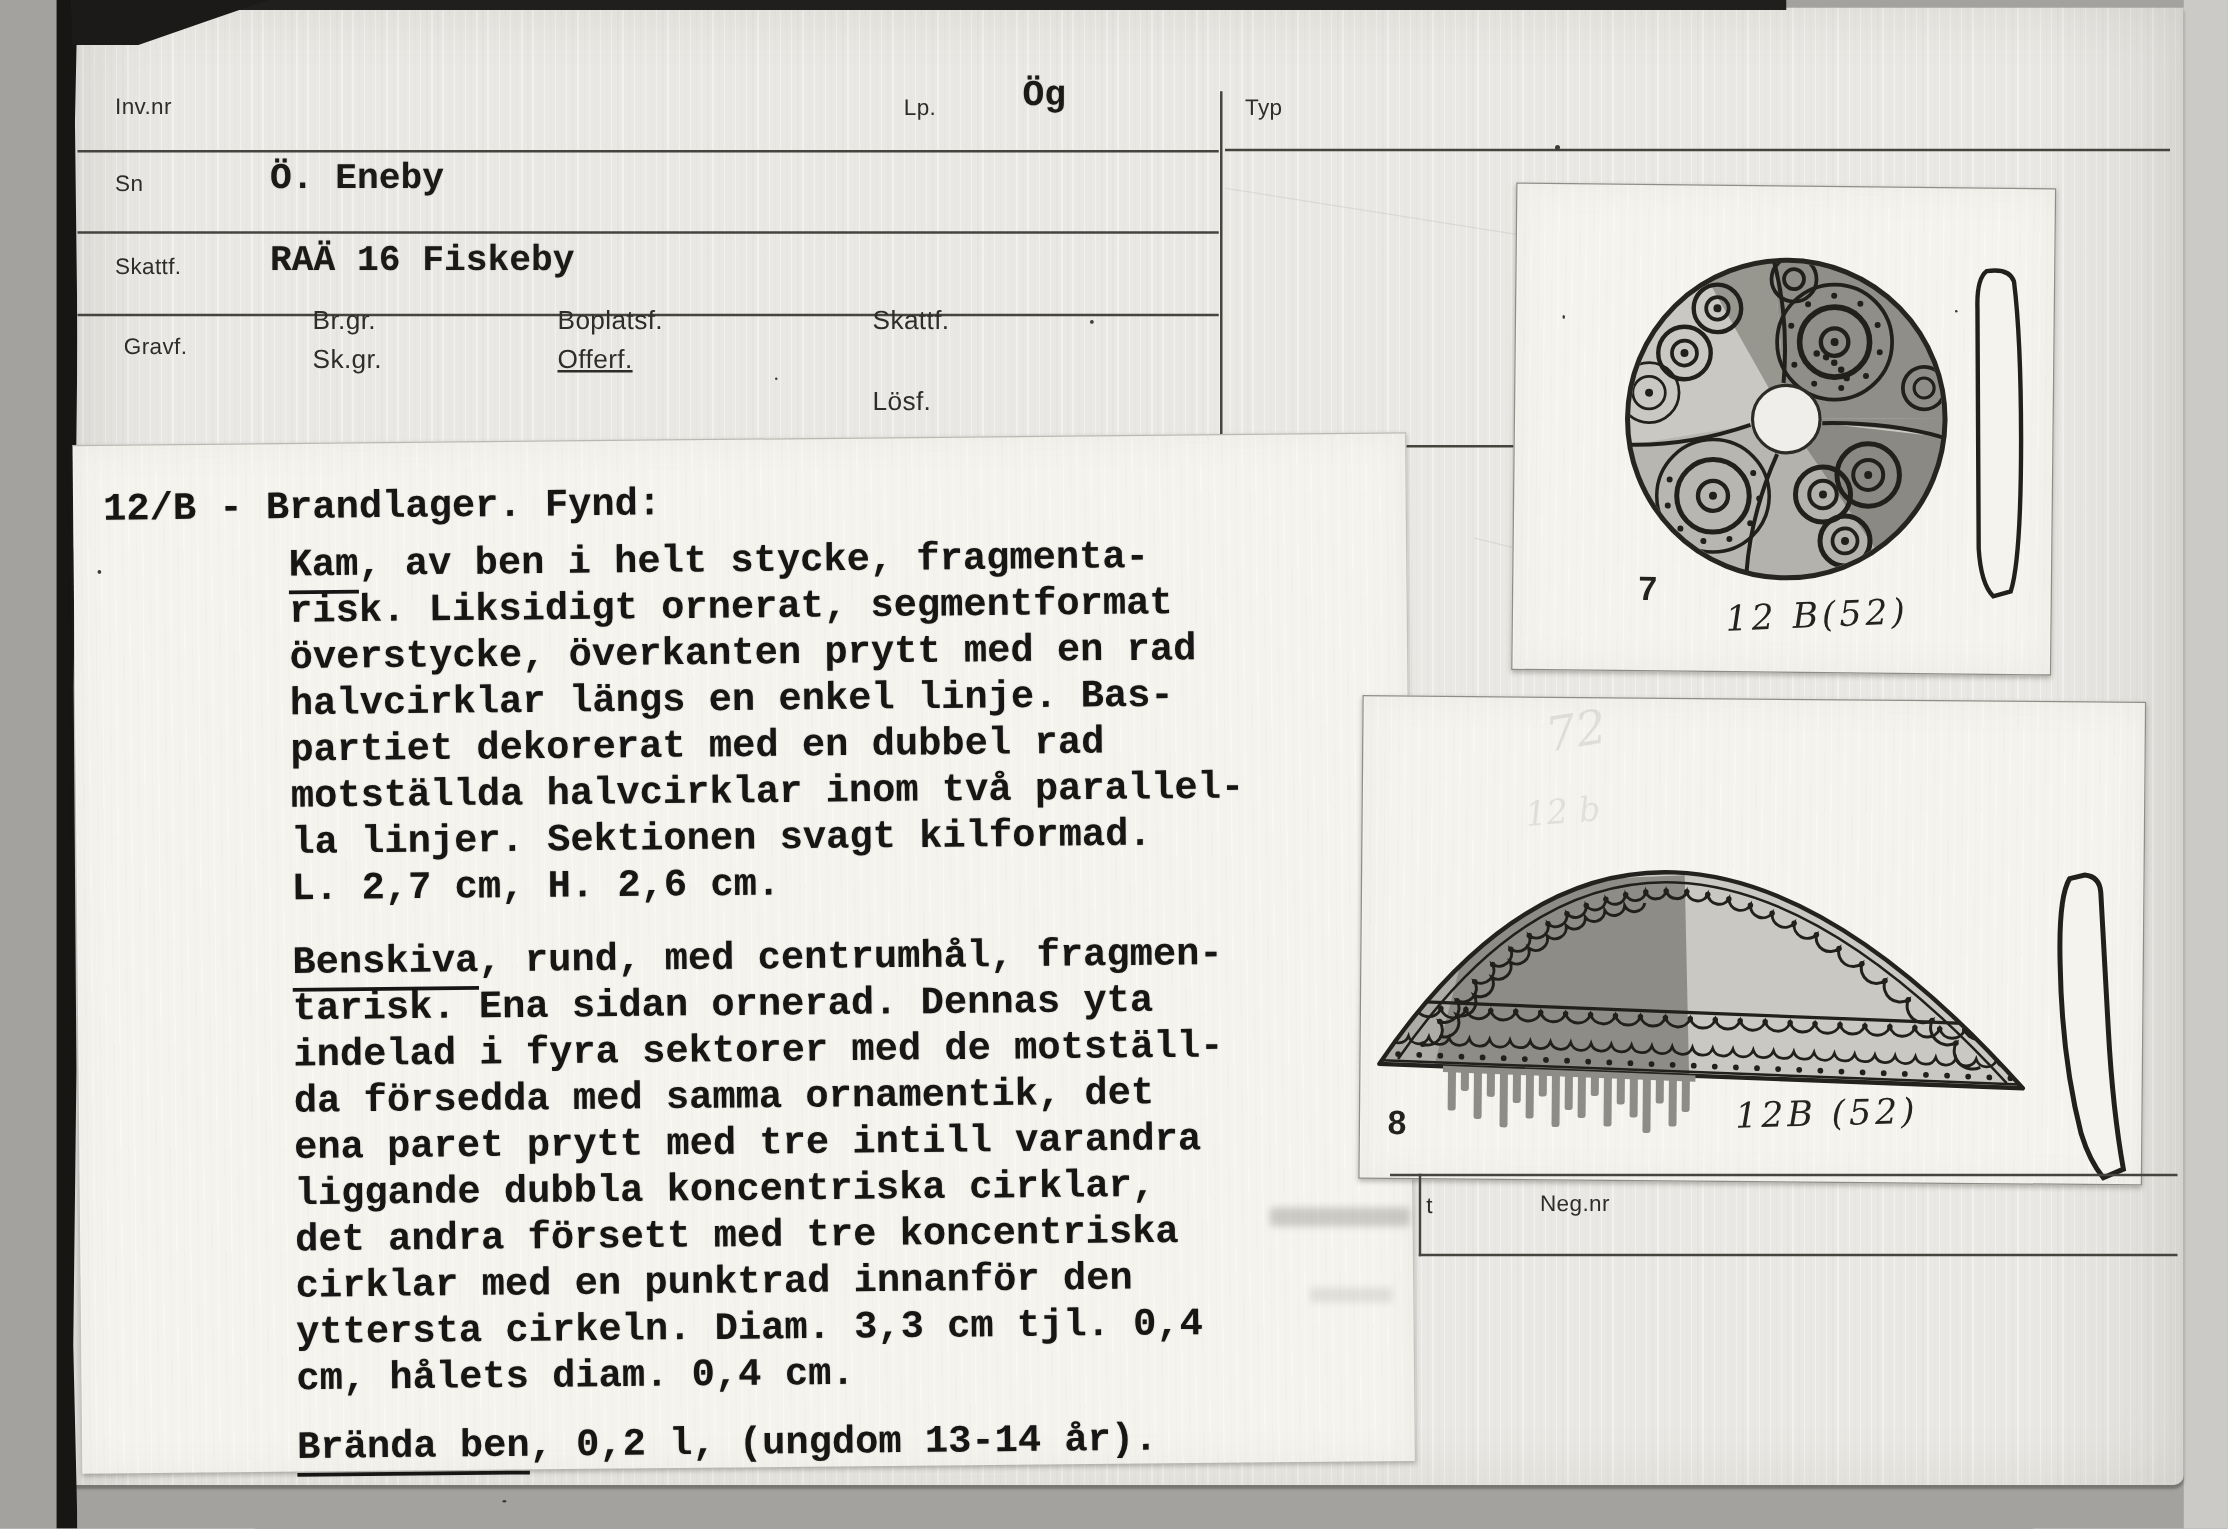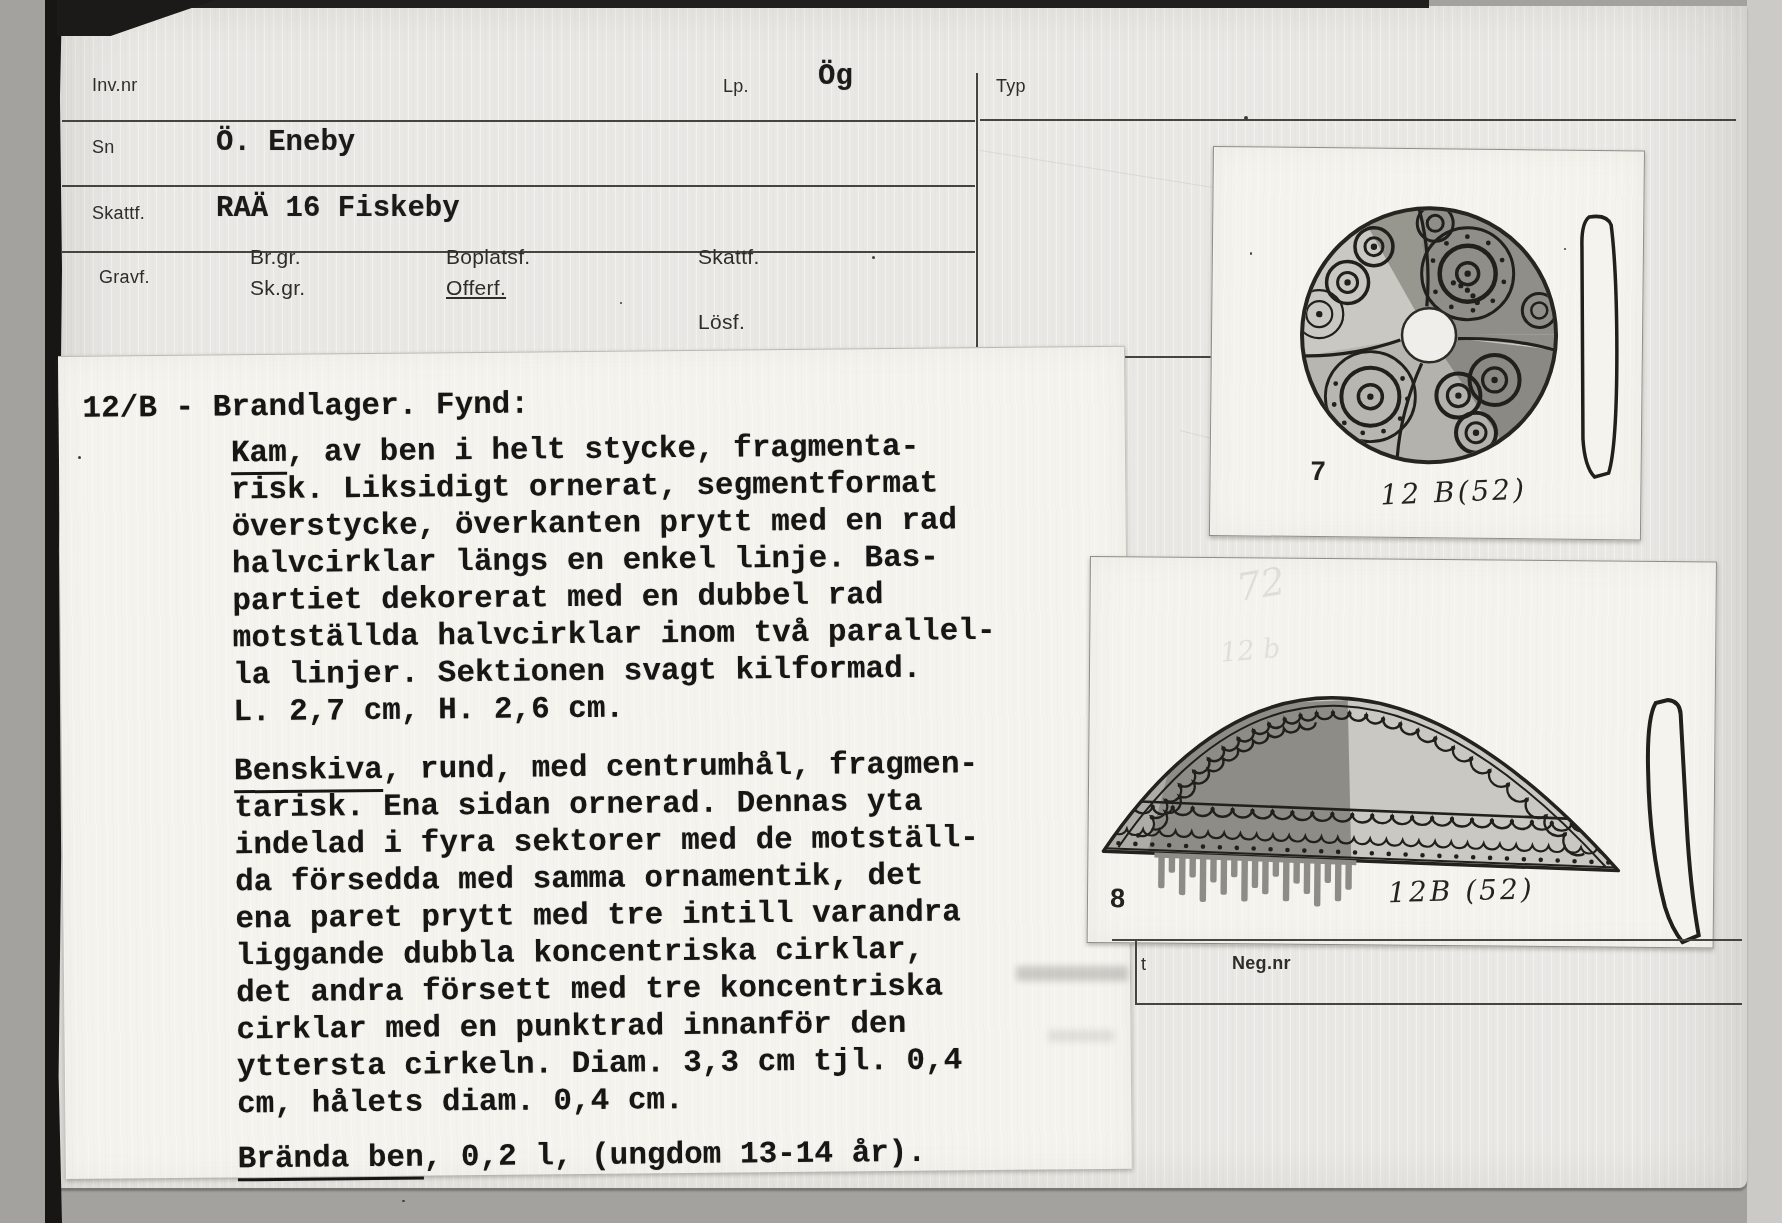--- a/index.html
+++ b/index.html
@@ -329,21 +329,21 @@
     <div class="pencil" style="left:146px;top:4px;font-size:38px;opacity:.13;transform:rotate(-10deg);">72</div>
     <div class="pencil" style="left:130px;top:76px;font-size:27px;opacity:.12;transform:rotate(-5deg);">12 b</div>
     <div class="fig-num" style="left:22px;top:326px;">8</div>
     <div class="hand" style="left:300px;top:314px;transform:rotate(-2deg);">12B (52)</div>
   </div>
 
   <div class="hline" style="left:1112px;top:939px;width:630px;"></div>
   <div class="vline" style="left:1135px;top:939px;height:66px;"></div>
   <div class="hline" style="left:1135px;top:1003px;width:607px;"></div>
   <div class="lbl" style="left:1141px;top:955px;">t</div>
-  <div class="lbl" style="left:1232px;top:954px;font-weight:bold;">Neg.nr</div>
+  <div class="lbl" style="left:1232px;top:954px;">Neg.nr</div>
   <div class="smudge" style="left:1016px;top:966px;width:112px;height:15px;"></div>
   <div class="smudge" style="left:1048px;top:1030px;width:66px;height:12px;opacity:.5;"></div>
 
   <div class="speck" style="left:1244px;top:116px;width:4px;height:4px;"></div>
   <div class="speck" style="left:872px;top:256px;width:3px;height:3px;"></div>
   <div class="speck" style="left:620px;top:302px;width:2px;height:2px;"></div>
   <div class="speck" style="left:1250px;top:252px;width:2px;height:3px;"></div>
   <div class="speck" style="left:78px;top:456px;width:3px;height:3px;"></div>
   <div class="speck" style="left:1564px;top:248px;width:2px;height:2px;"></div>
   <div class="speck" style="left:402px;top:1200px;width:3px;height:2px;"></div>

